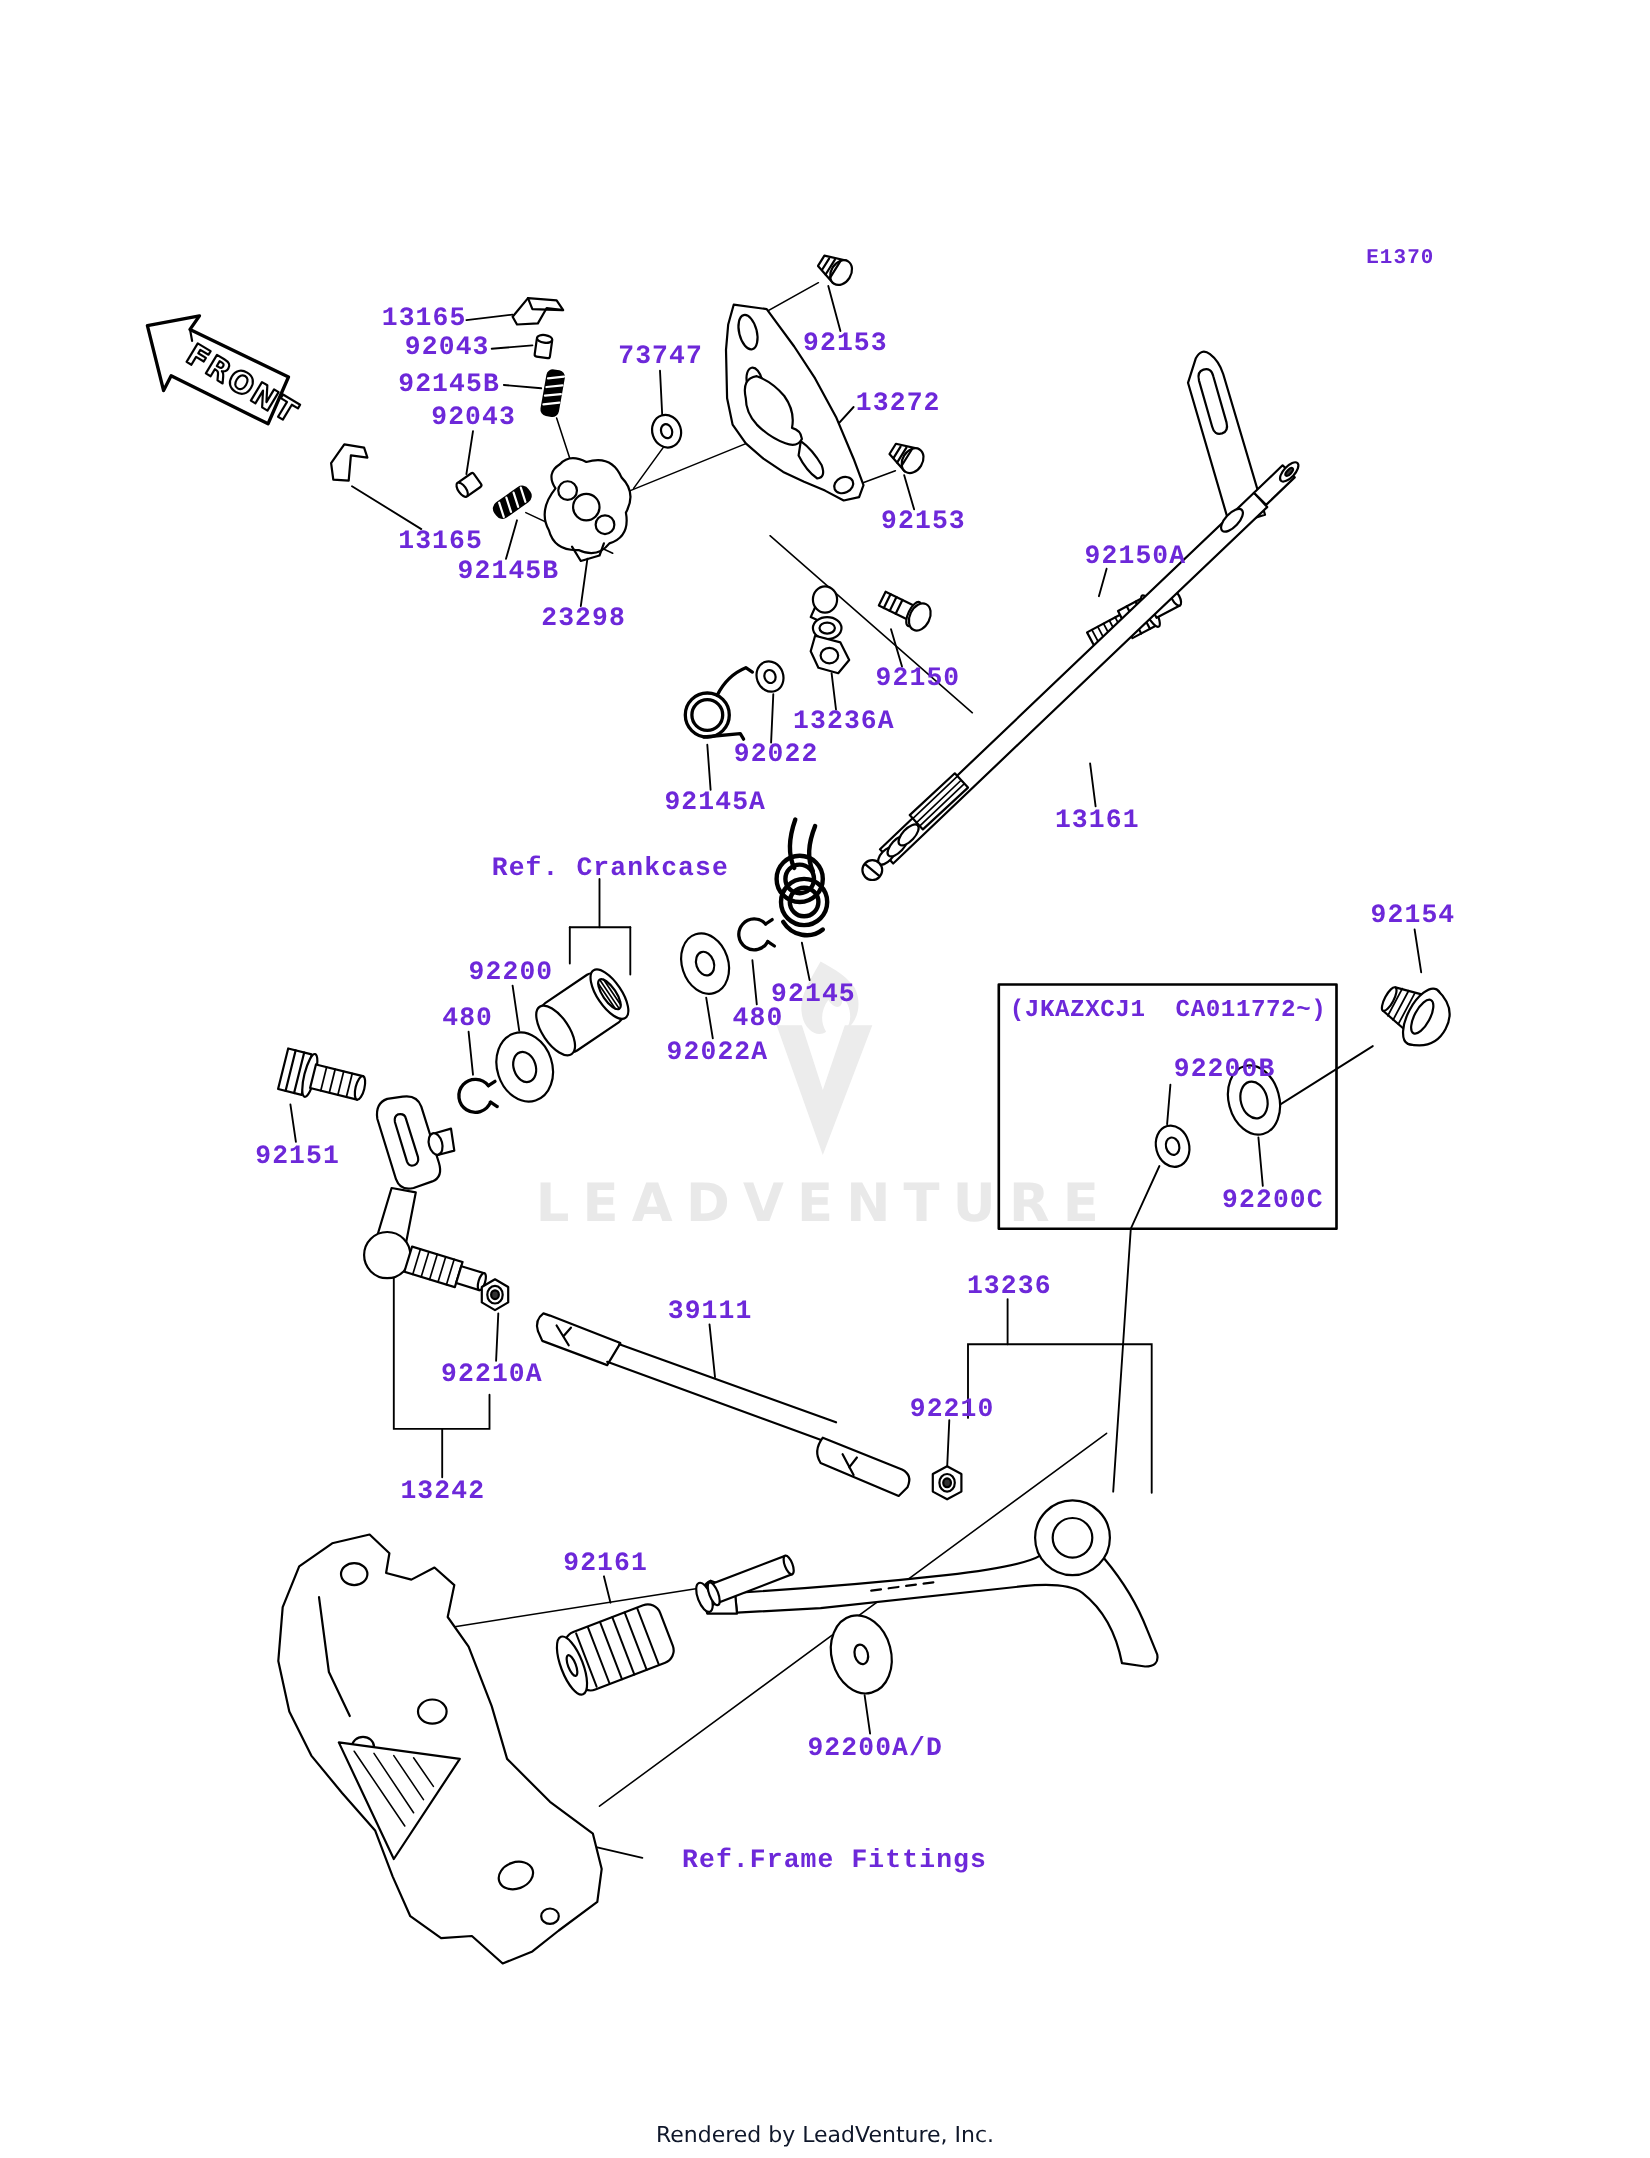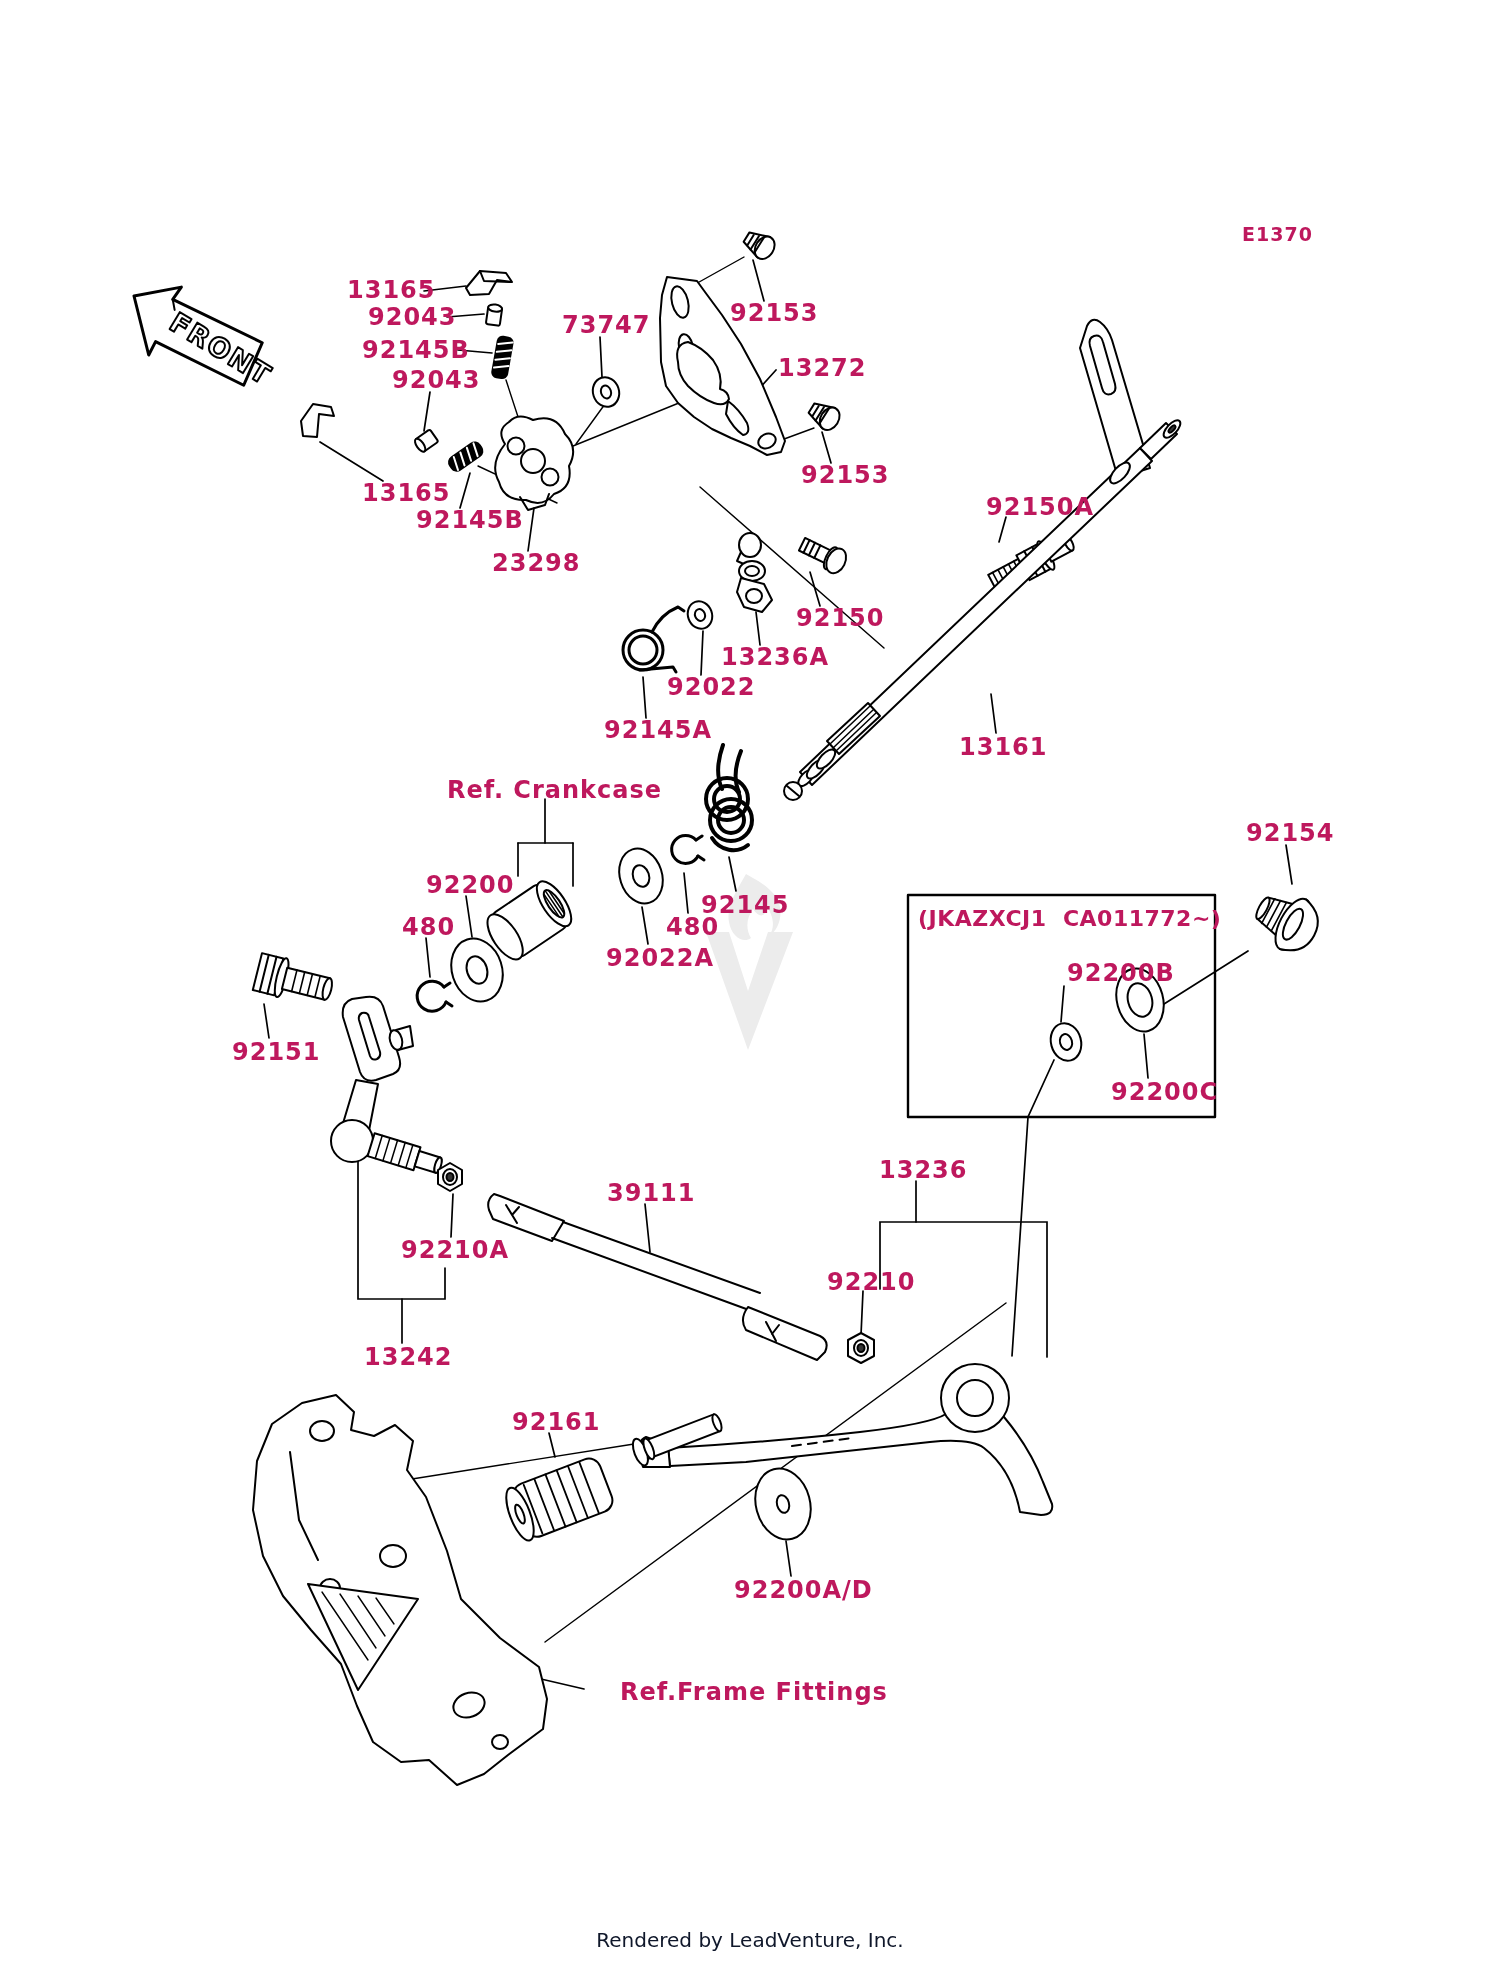--- a/index.html
+++ b/index.html
@@ -1,19 +1,19 @@
 <!DOCTYPE html>
 <html><head>
 <meta charset="utf-8">
 <style>
   html,body{margin:0;padding:0;background:#fff;}
   .canvas{position:relative;width:1500px;height:1962px;background:#ffffff;margin:0 auto;overflow:hidden;
           font-family:"DejaVu Sans","Liberation Sans",sans-serif;}
   .art{position:absolute;left:0;top:0;}
-  .lbl{position:absolute;font-weight:bold;font-size:24px;letter-spacing:1px;color:#be185d;white-space:pre;line-height:1;}
+  .lbl{position:absolute;font-weight:bold;font-size:24px;letter-spacing:1px;color:#6d28d9;white-space:pre;line-height:1;font-family:Liberation Mono, monospace;}
   .lbl-note{font-size:22px;letter-spacing:0.5px;}
   .lbl-code{font-size:19px;}
   .wm-text{position:absolute;left:487px;top:1070px;font-weight:bold;font-size:48px;letter-spacing:12px;
            color:#e9e9e9;white-space:pre;line-height:1;}
   .footer{position:absolute;left:0;right:0;top:1928px;text-align:center;font-size:20px;font-weight:normal;
           color:#0f172a;letter-spacing:0px;}
   svg text{font-family:"DejaVu Sans","Liberation Sans",sans-serif;}
 </style>
 </head>
 <body>
@@ -439,14 +439,15 @@
   <div class="lbl" style="left:232px;top:1040px;">92151</div>
   <div class="lbl" style="left:607px;top:1181px;">39111</div>
   <div class="lbl" style="left:401px;top:1238px;">92210A</div>
   <div class="lbl" style="left:364px;top:1345px;">13242</div>
   <div class="lbl" style="left:827px;top:1270px;">92210</div>
   <div class="lbl" style="left:879px;top:1158px;">13236</div>
   <div class="lbl" style="left:512px;top:1410px;">92161</div>
   <div class="lbl" style="left:734px;top:1578px;">92200A/D</div>
   <div class="lbl" style="left:620px;top:1680px;">Ref.Frame Fittings</div>
 
+  <div class="wm-text">LEADVENTURE</div>
   <div class="footer">Rendered by LeadVenture, Inc.</div>
 </div>
 
 </body></html>

